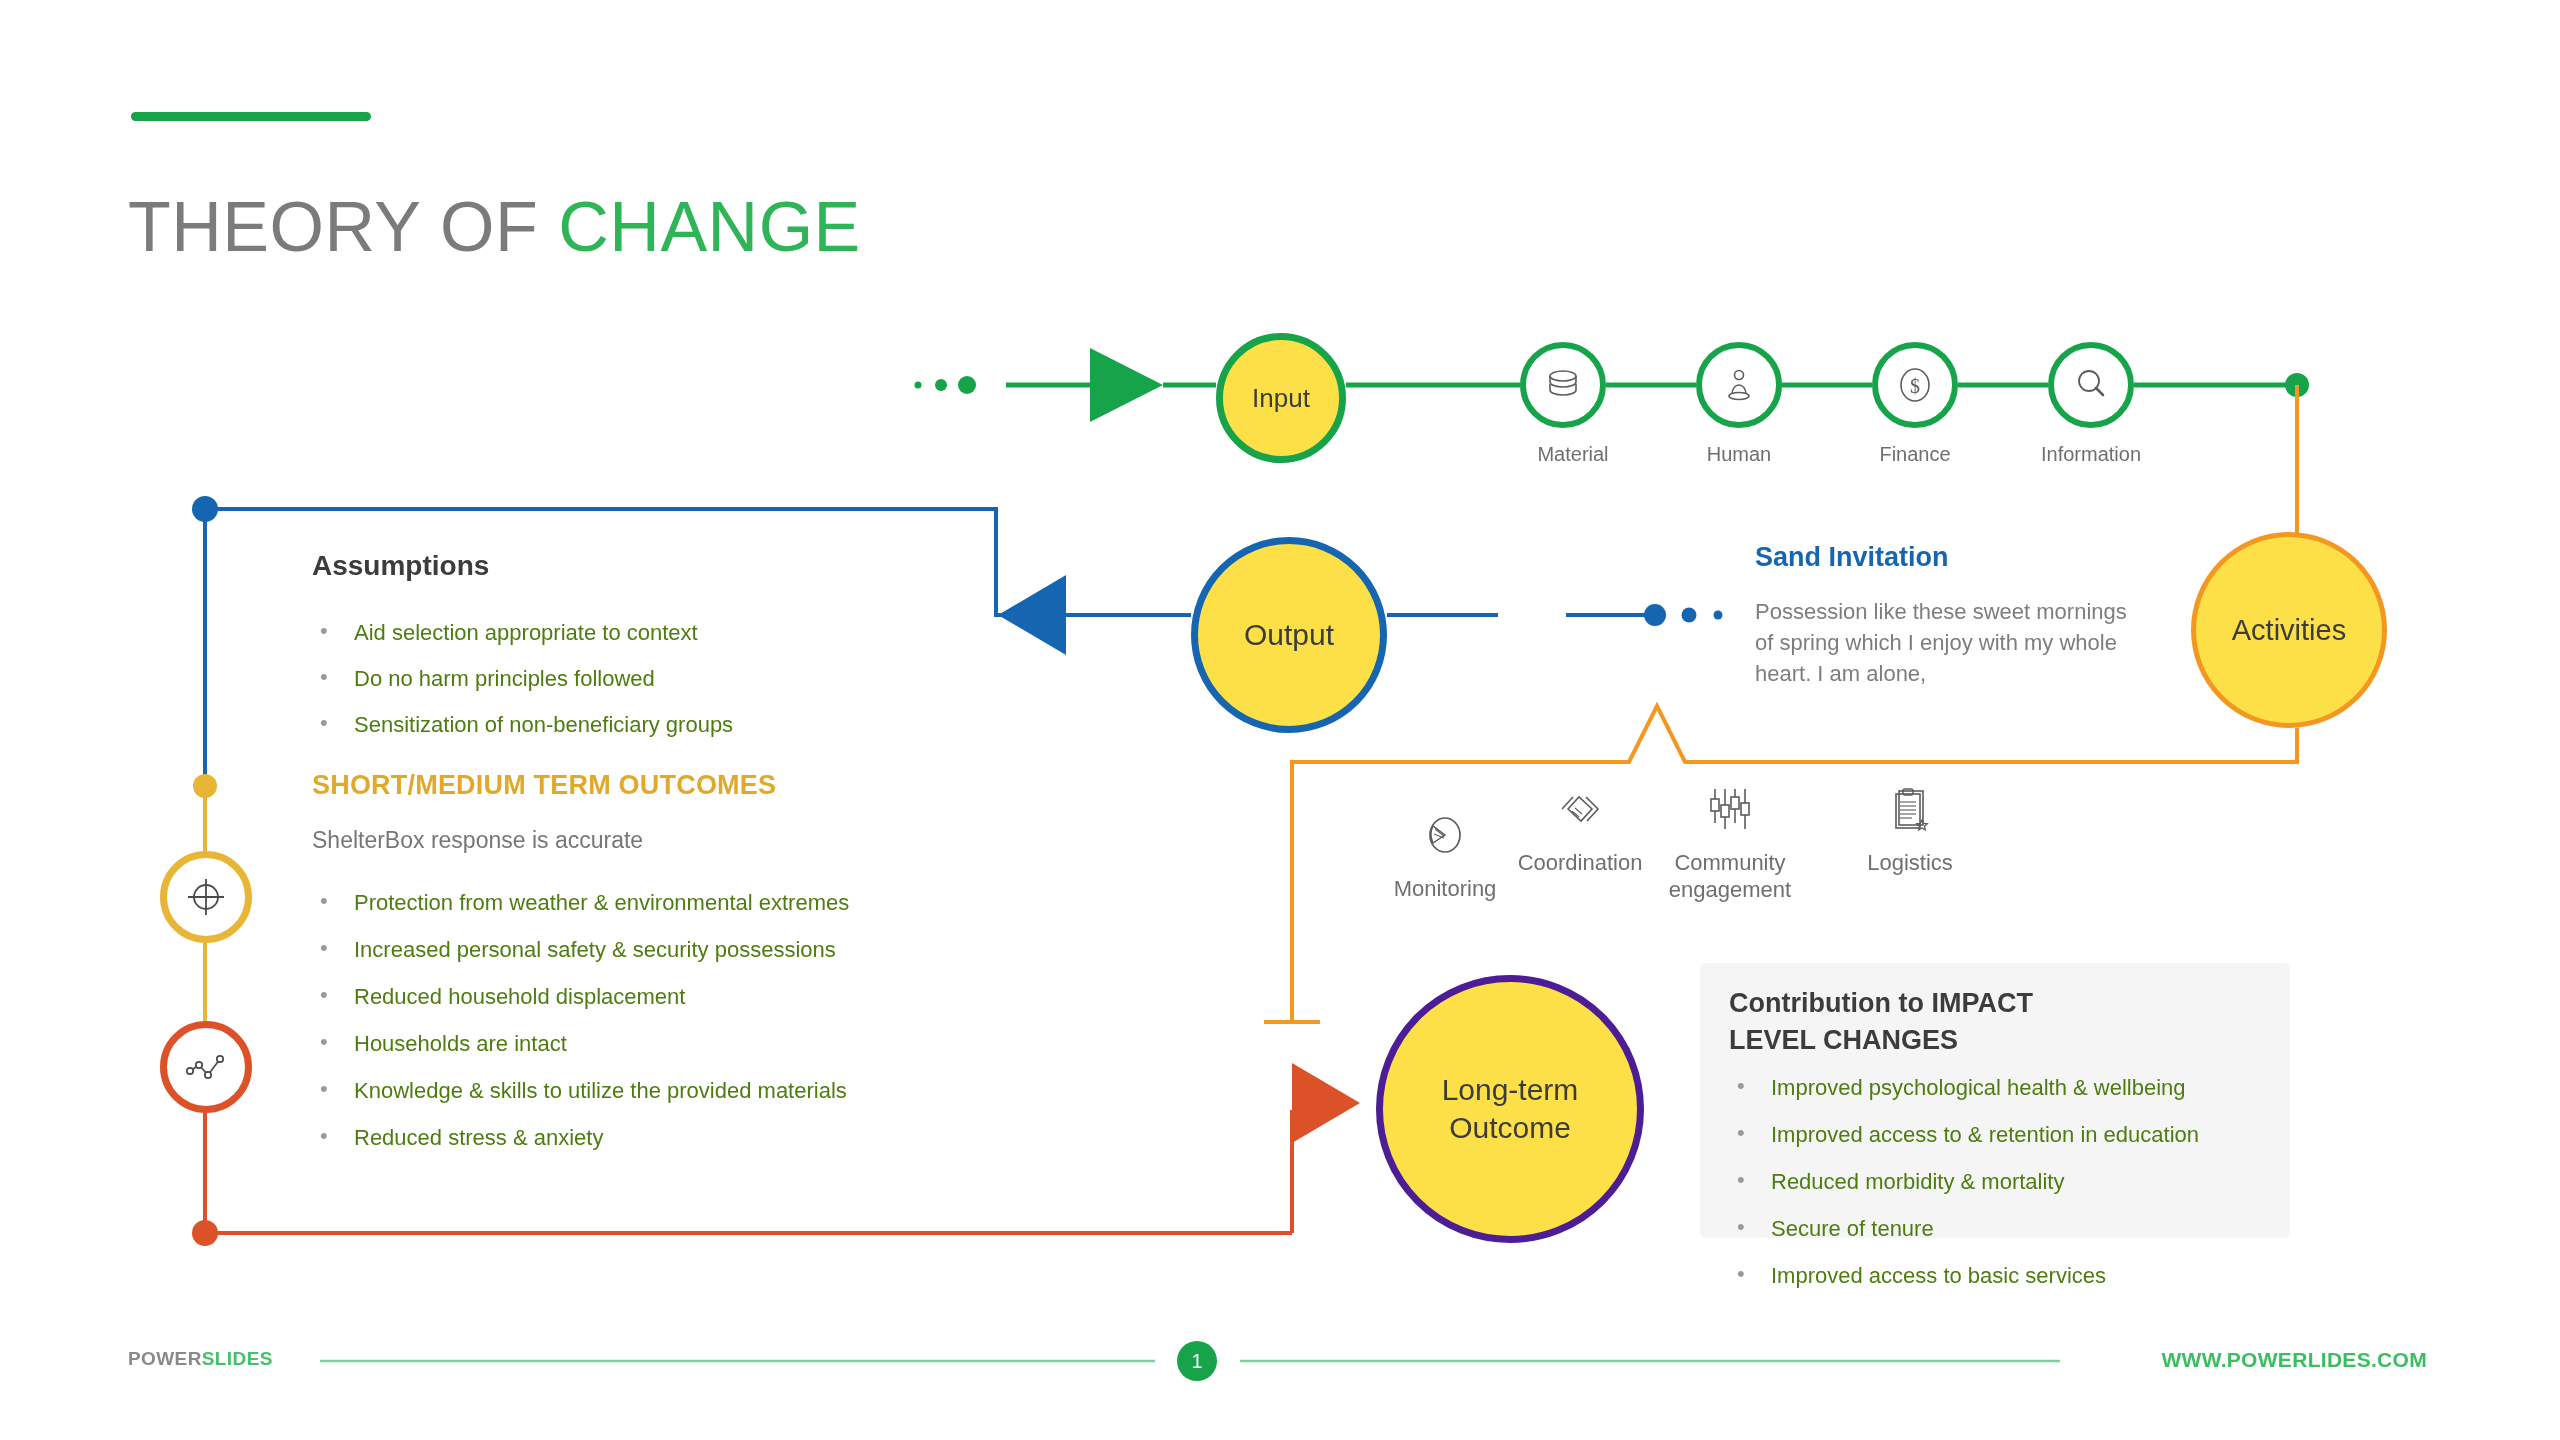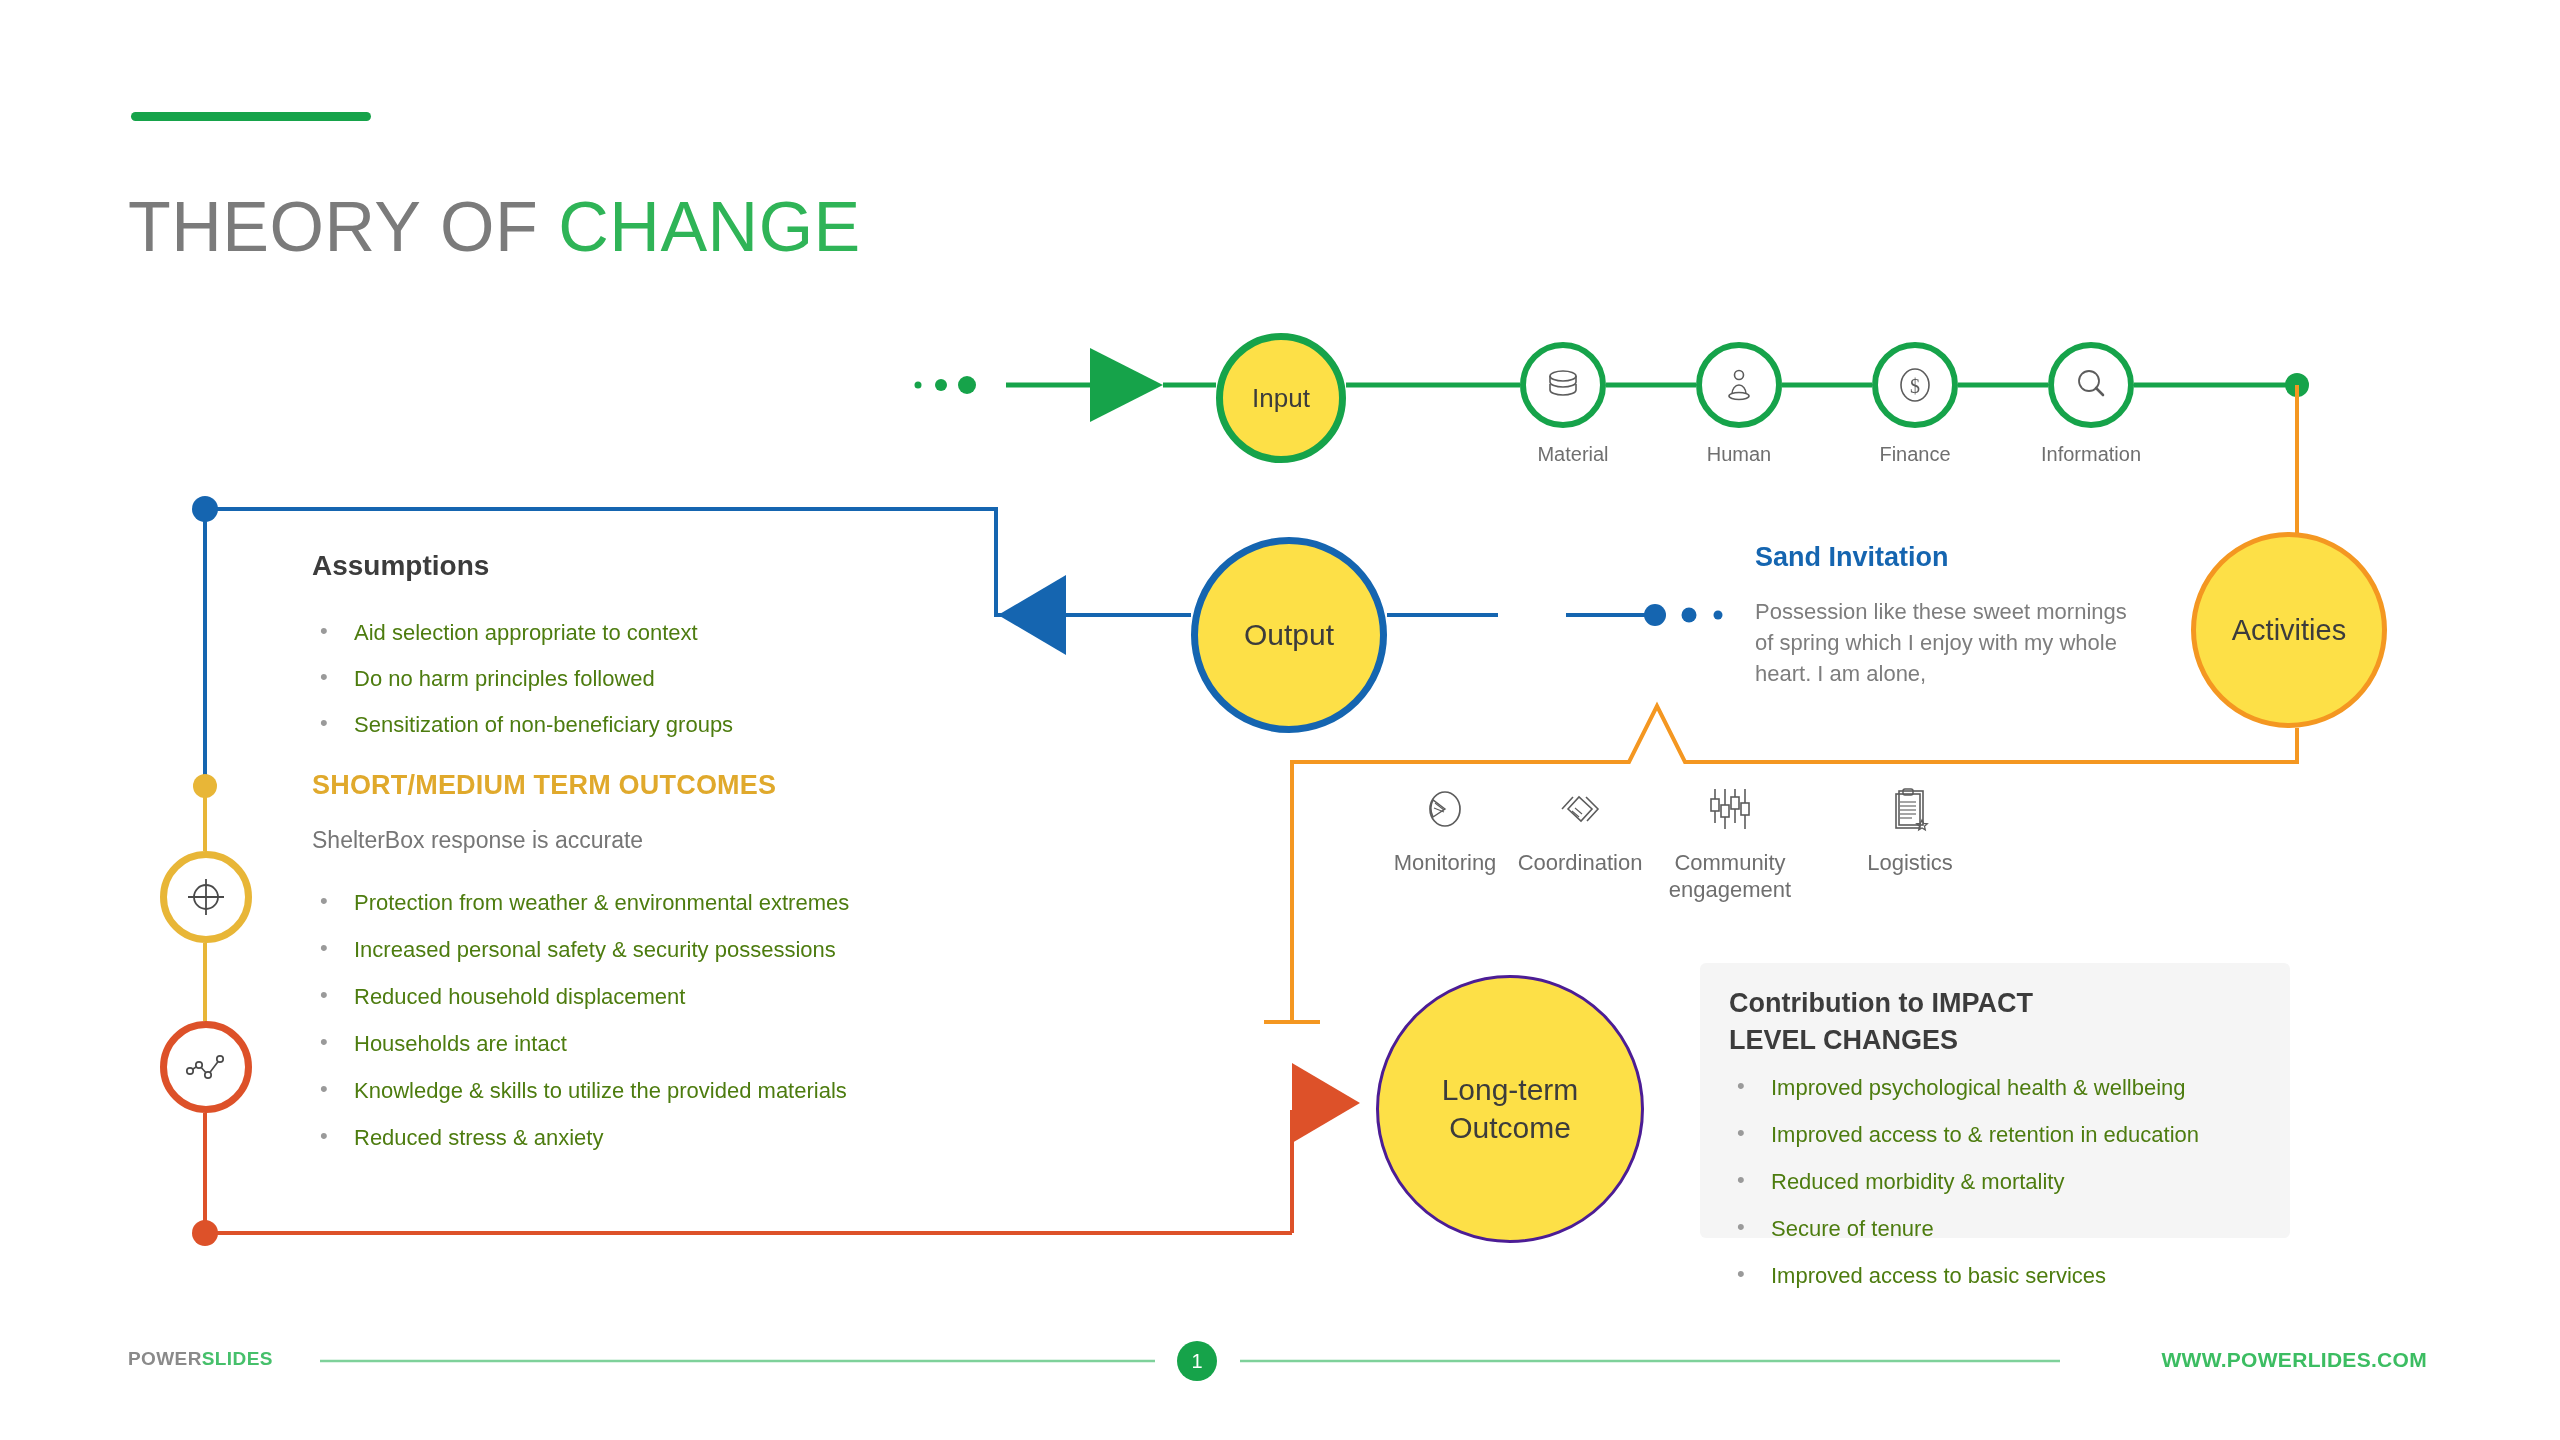--- a/index.html
+++ b/index.html
@@ -24,21 +24,21 @@
   .node{position:absolute;border-radius:50%;background:#fde047;
         display:flex;align-items:center;justify-content:center;
         text-align:center;box-sizing:border-box;color:#3c3c3c;font-weight:normal;}
   .node-input{left:1216px;top:333px;width:130px;height:130px;
               border:7px solid #16a34a;font-size:26px;}
   .node-output{left:1191px;top:537px;width:196px;height:196px;
                border:7px solid #1565b0;font-size:30px;}
   .node-activities{left:2191px;top:532px;width:196px;height:196px;
                    border:5px solid #f49721;font-size:29px;}
   .node-longterm{left:1376px;top:975px;width:268px;height:268px;
-                 border:3px solid #4c1d95;font-size:30px;line-height:1.28;}
+                 border:7px solid #4c1d95;font-size:30px;line-height:1.28;}
 
   
   .pill{position:absolute;width:86px;height:86px;border-radius:50%;
         border:6px solid #16a34a;background:#fff;box-sizing:border-box;
         display:flex;align-items:center;justify-content:center;}
   .pill-label{position:absolute;font-size:20px;color:#6f6f6f;
               text-align:center;width:200px;}
 
   
   .act{position:absolute;width:180px;text-align:center;}
@@ -185,21 +185,21 @@
   <div class="pill-label" style="left:1815px;top:443px;">Finance</div>
 
   <div class="pill" style="left:2048px;top:342px;">
     <svg width="44" height="44" viewBox="0 0 44 44">
       <circle cx="20" cy="18" r="10" fill="none" stroke="#5c5c5c" stroke-width="1.8"></circle>
       <line x1="27" y1="25" x2="34" y2="32" stroke="#5c5c5c" stroke-width="2.6" stroke-linecap="round"></line>
     </svg>
   </div>
   <div class="pill-label" style="left:1991px;top:443px;">Information</div>
 
-  <div class="act" style="left:1355px;top:778px;text-align:center;">
+  <div class="act" style="left:1355px;top:804px;text-align:center;">
     <div class="glyph">
       <svg width="50" height="50" viewBox="0 0 50 50">
         <ellipse cx="25" cy="25" rx="15" ry="17" fill="none" stroke="#5c5c5c" stroke-width="1.7"></ellipse>
         <path d="M25 25 L13 16 A15 17 0 0 0 13 33 Z" fill="none" stroke="#5c5c5c" stroke-width="1.5"></path>
         <line x1="15" y1="19" x2="24" y2="26" stroke="#5c5c5c" stroke-width="1.1"></line>
         <line x1="14" y1="24" x2="24" y2="28" stroke="#5c5c5c" stroke-width="1.1"></line>
       </svg>
     </div>
     <div class="cap">Monitoring</div>
   </div>

